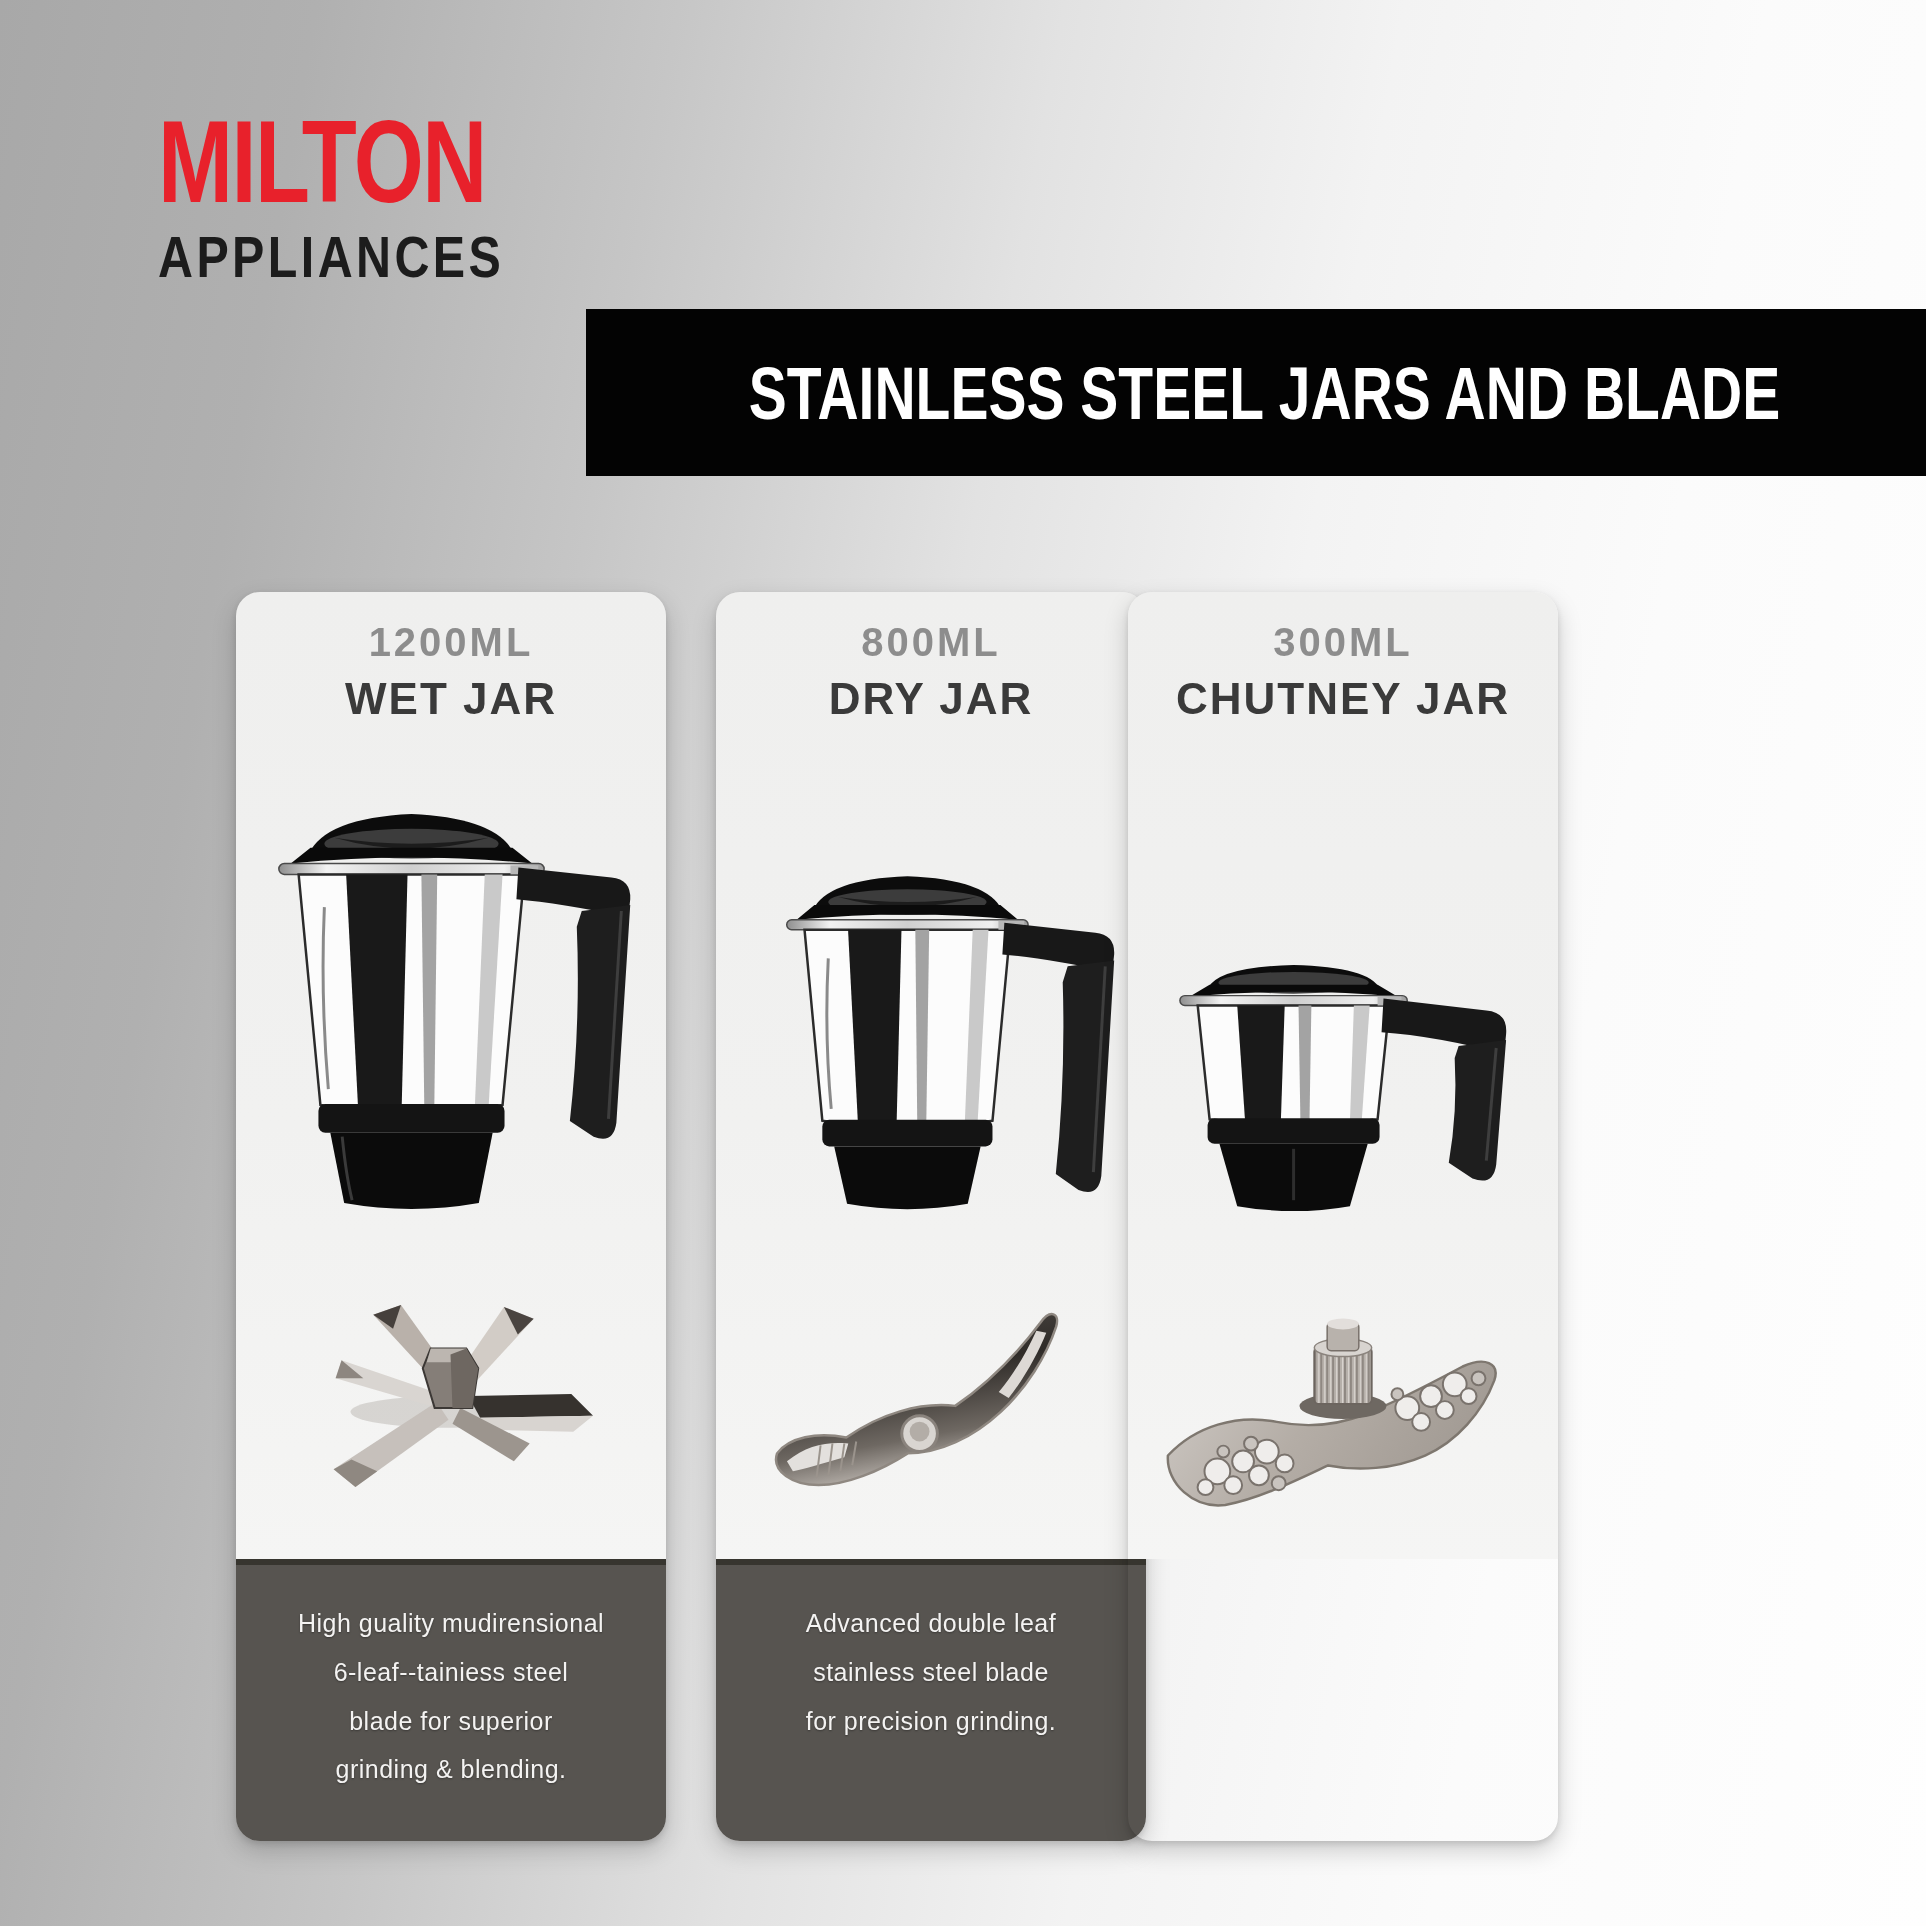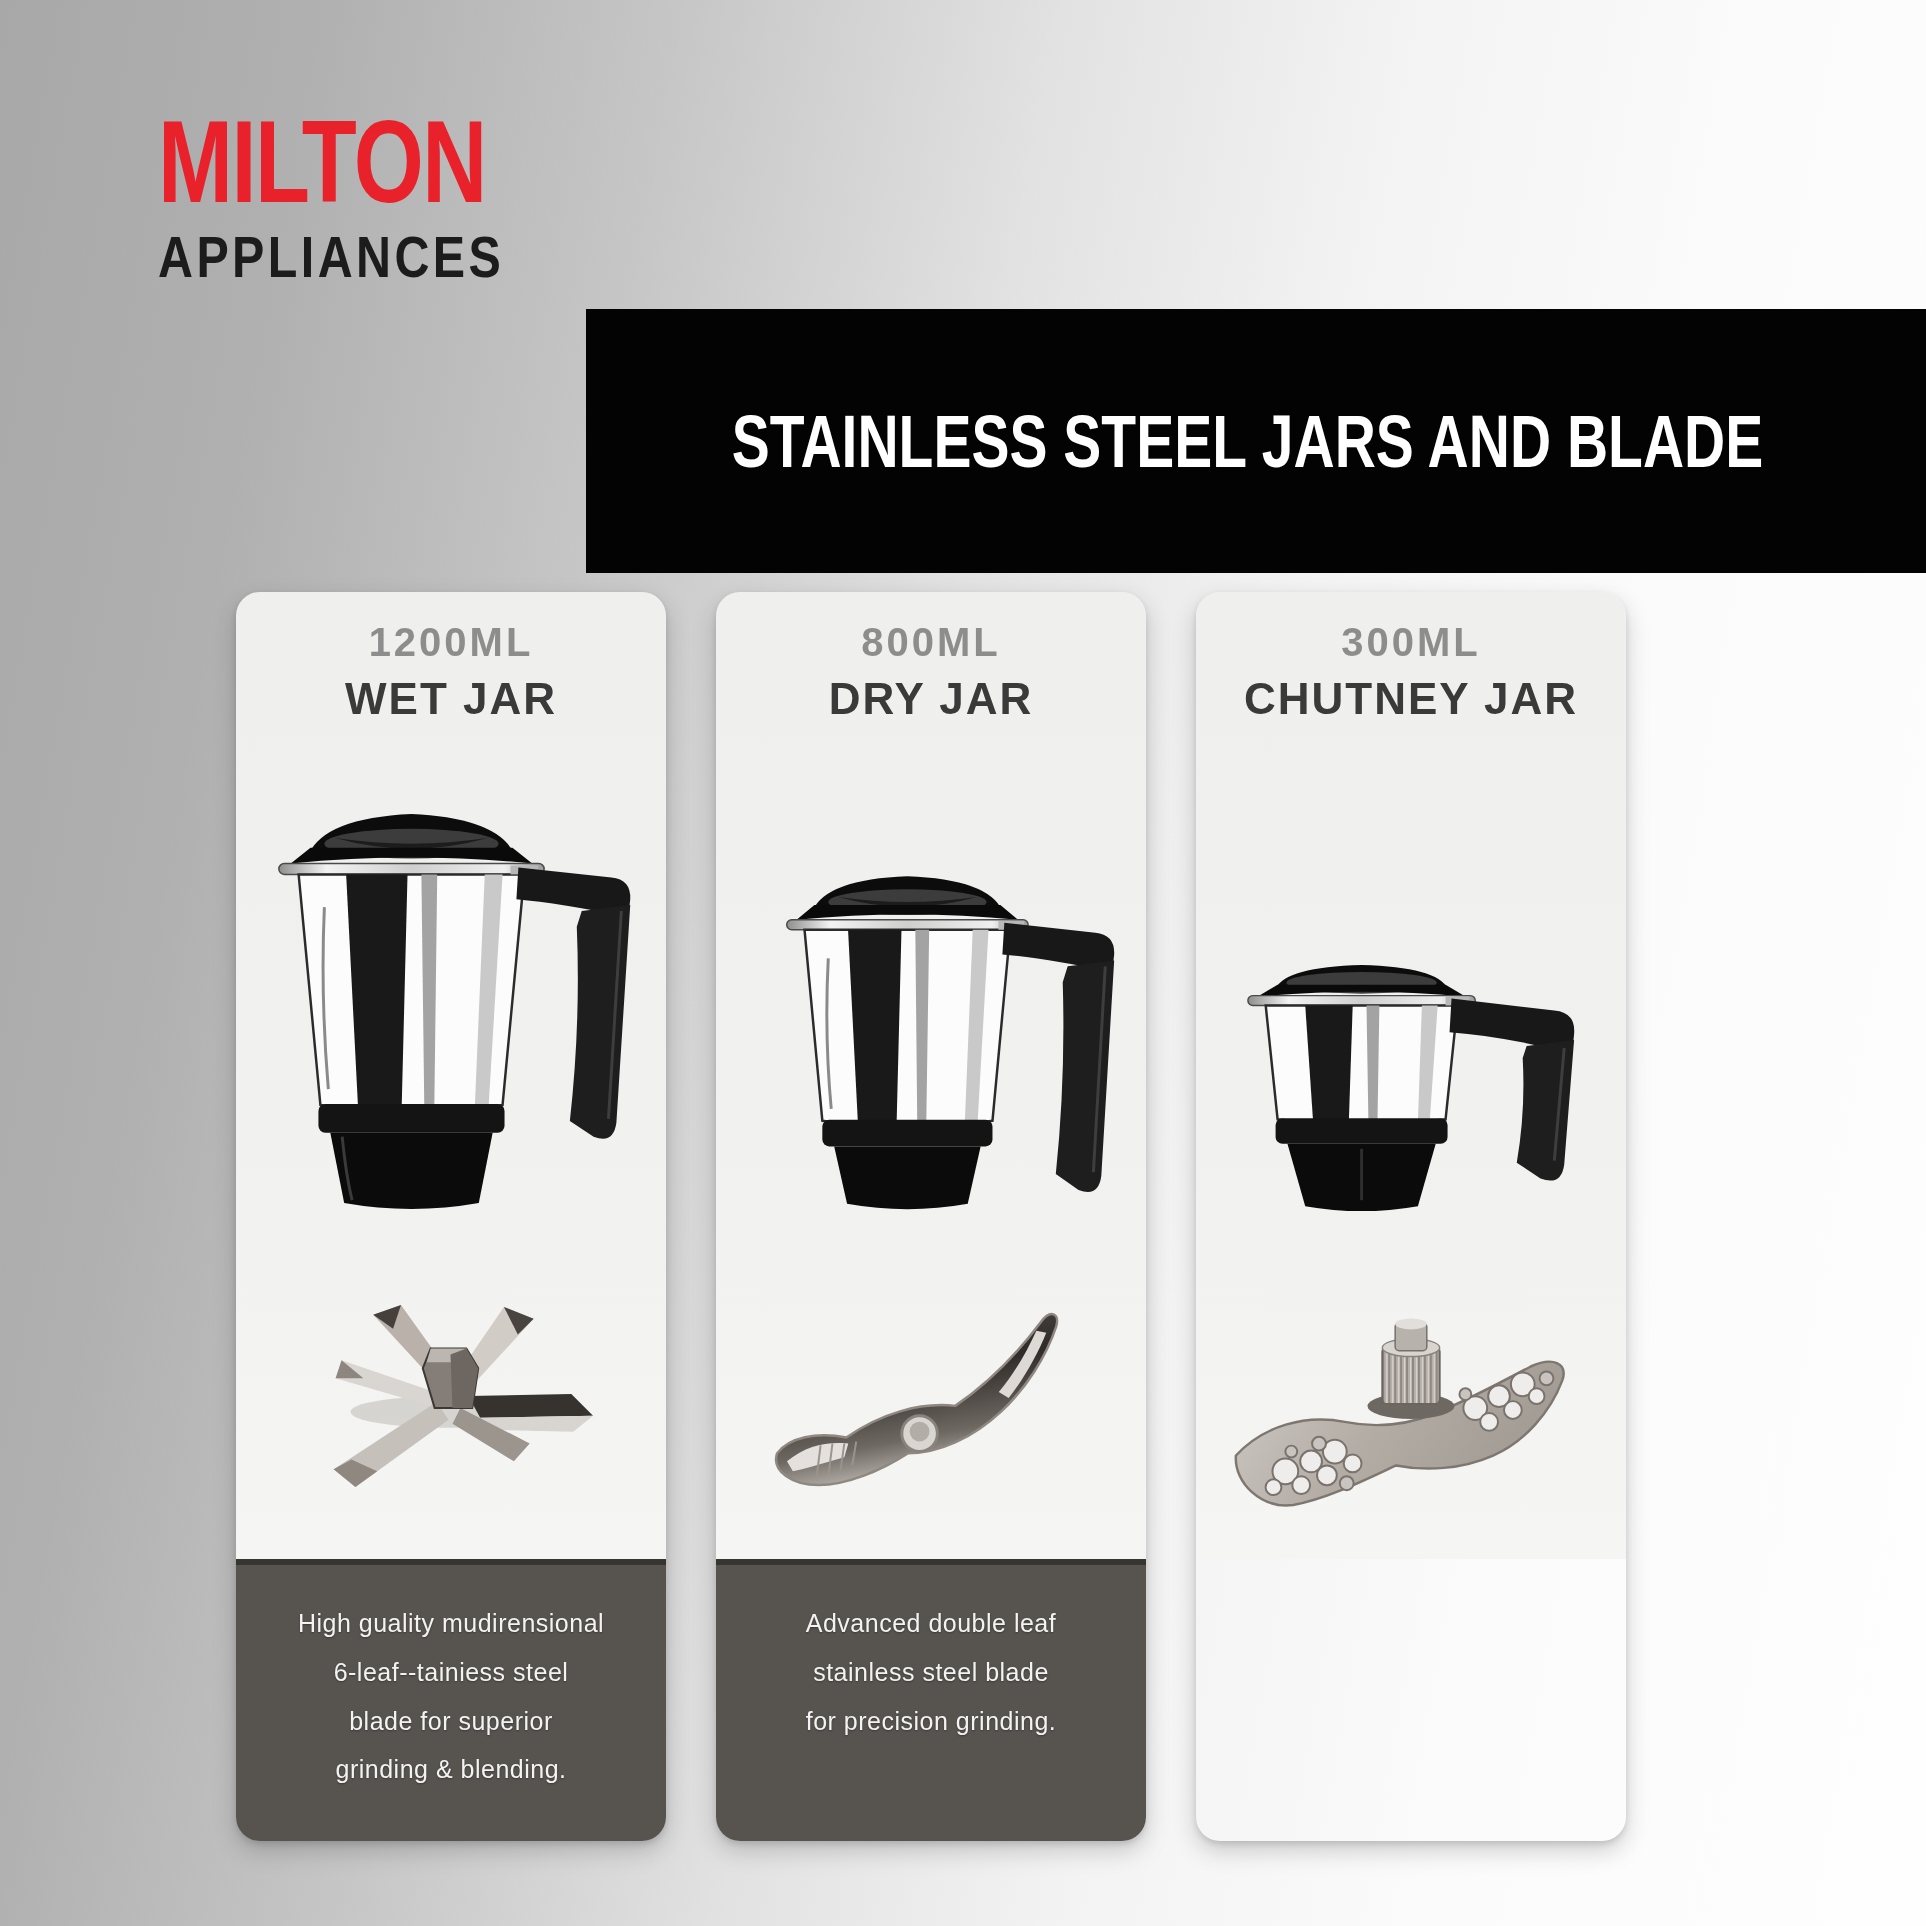--- a/index.html
+++ b/index.html
@@ -24,33 +24,33 @@
   .logo-main{
     font-size:117px;font-weight:700;line-height:1.0;color:var(--brand-red);
     letter-spacing:-2px;transform:scaleX(0.77);transform-origin:left center;white-space:nowrap;
   }
   .logo-sub{
     margin-top:4px;font-size:57px;font-weight:700;color:#1c1c1c;letter-spacing:4px;
     transform:scaleX(0.85);transform-origin:left center;white-space:nowrap;
   }
   
   .banner{
-    position:absolute;left:586px;top:309px;width:1340px;height:264px;
-    background:var(--banner-bg);display:flex;align-items:center;justify-content:flex-end;
+    position:absolute;left:586px;top:309px;width:1340px;height:167px;
+    background:var(--banner-bg);display:flex;align-items:center;justify-content:flex-start;
   }
   .banner h1{
     color:var(--banner-text);font-size:75px;font-weight:700;letter-spacing:0px;
     transform:scaleX(0.76);transform-origin:center;white-space:nowrap;
   }
   
   .card{
     position:absolute;top:592px;width:430px;height:1249px;border-radius:24px;overflow:hidden;
     box-shadow:0 10px 24px rgba(0,0,0,.18), 0 3px 6px rgba(0,0,0,.12);
   }
-  .card-1{left:236px;} .card-2{left:716px;} .card-3{left:1196px;padding-left:42px;}
+  .card-1{left:236px;} .card-2{left:716px;} .card-3{left:1128px;padding-left:42px;}
   .card-top{
     position:absolute;top:0;left:0;right:0;height:967px;
     background:linear-gradient(180deg,#efefee 0%,var(--card-bg) 55%,#f5f5f4 100%);
     text-align:center;padding-top:28px;
   }
   .capacity{font-size:40px;font-weight:700;color:var(--capacity-text);letter-spacing:3px;}
   .jar-name{margin-top:9px;font-size:44px;font-weight:700;color:var(--name-text);letter-spacing:2px;}
   .figure{position:absolute;}
   .card-footer{
     position:absolute;left:0;right:0;bottom:0;height:282px;background:var(--footer-bg);

